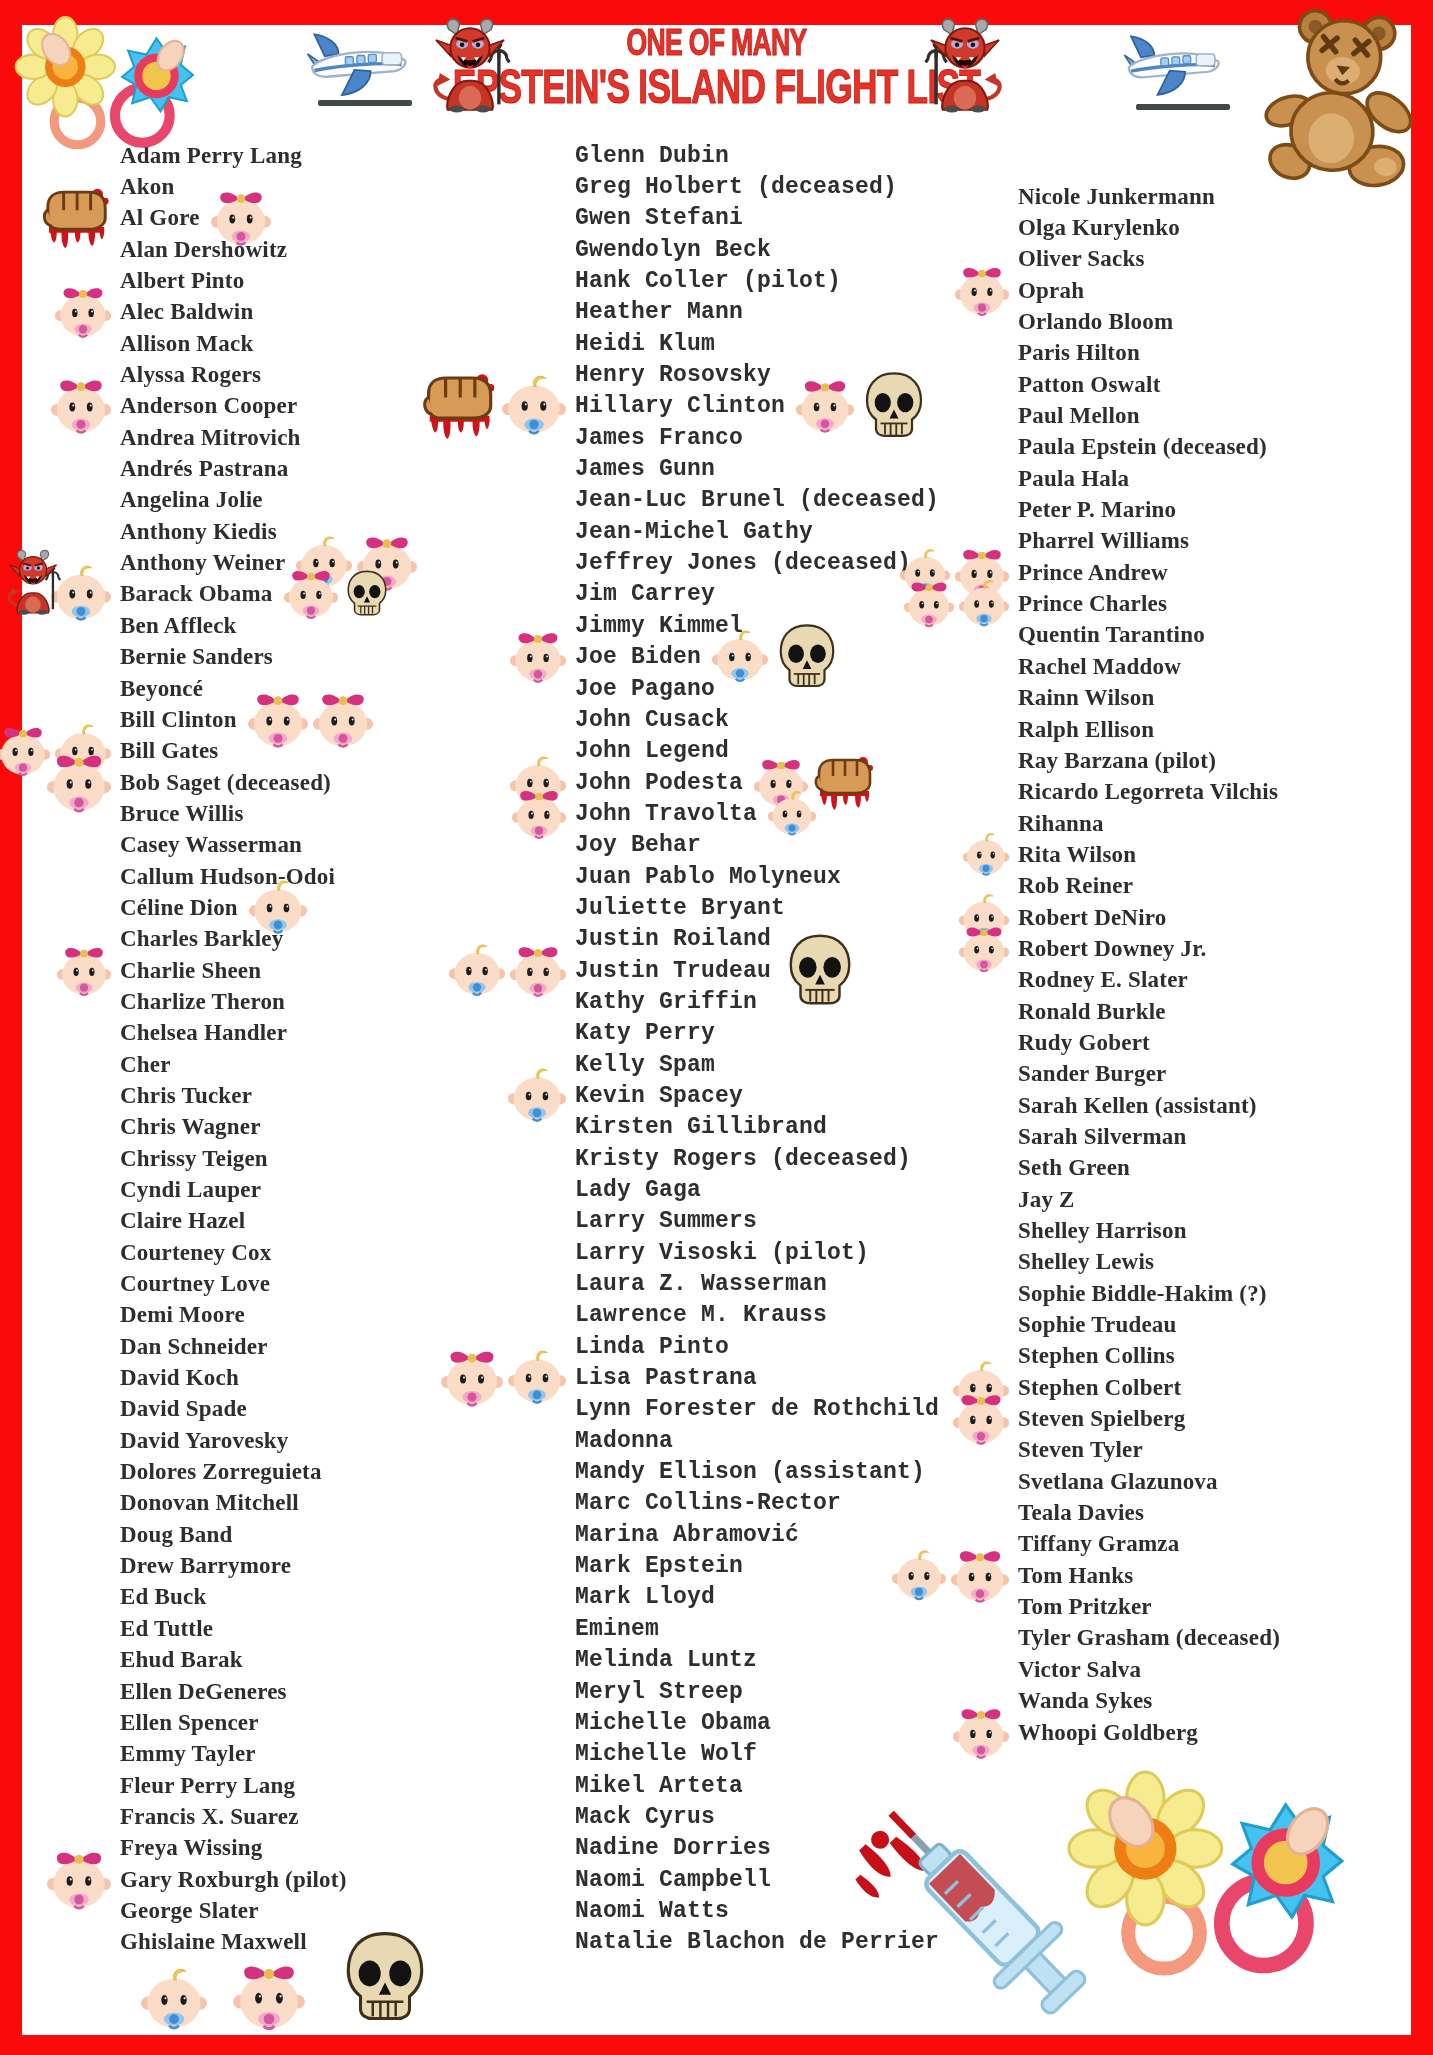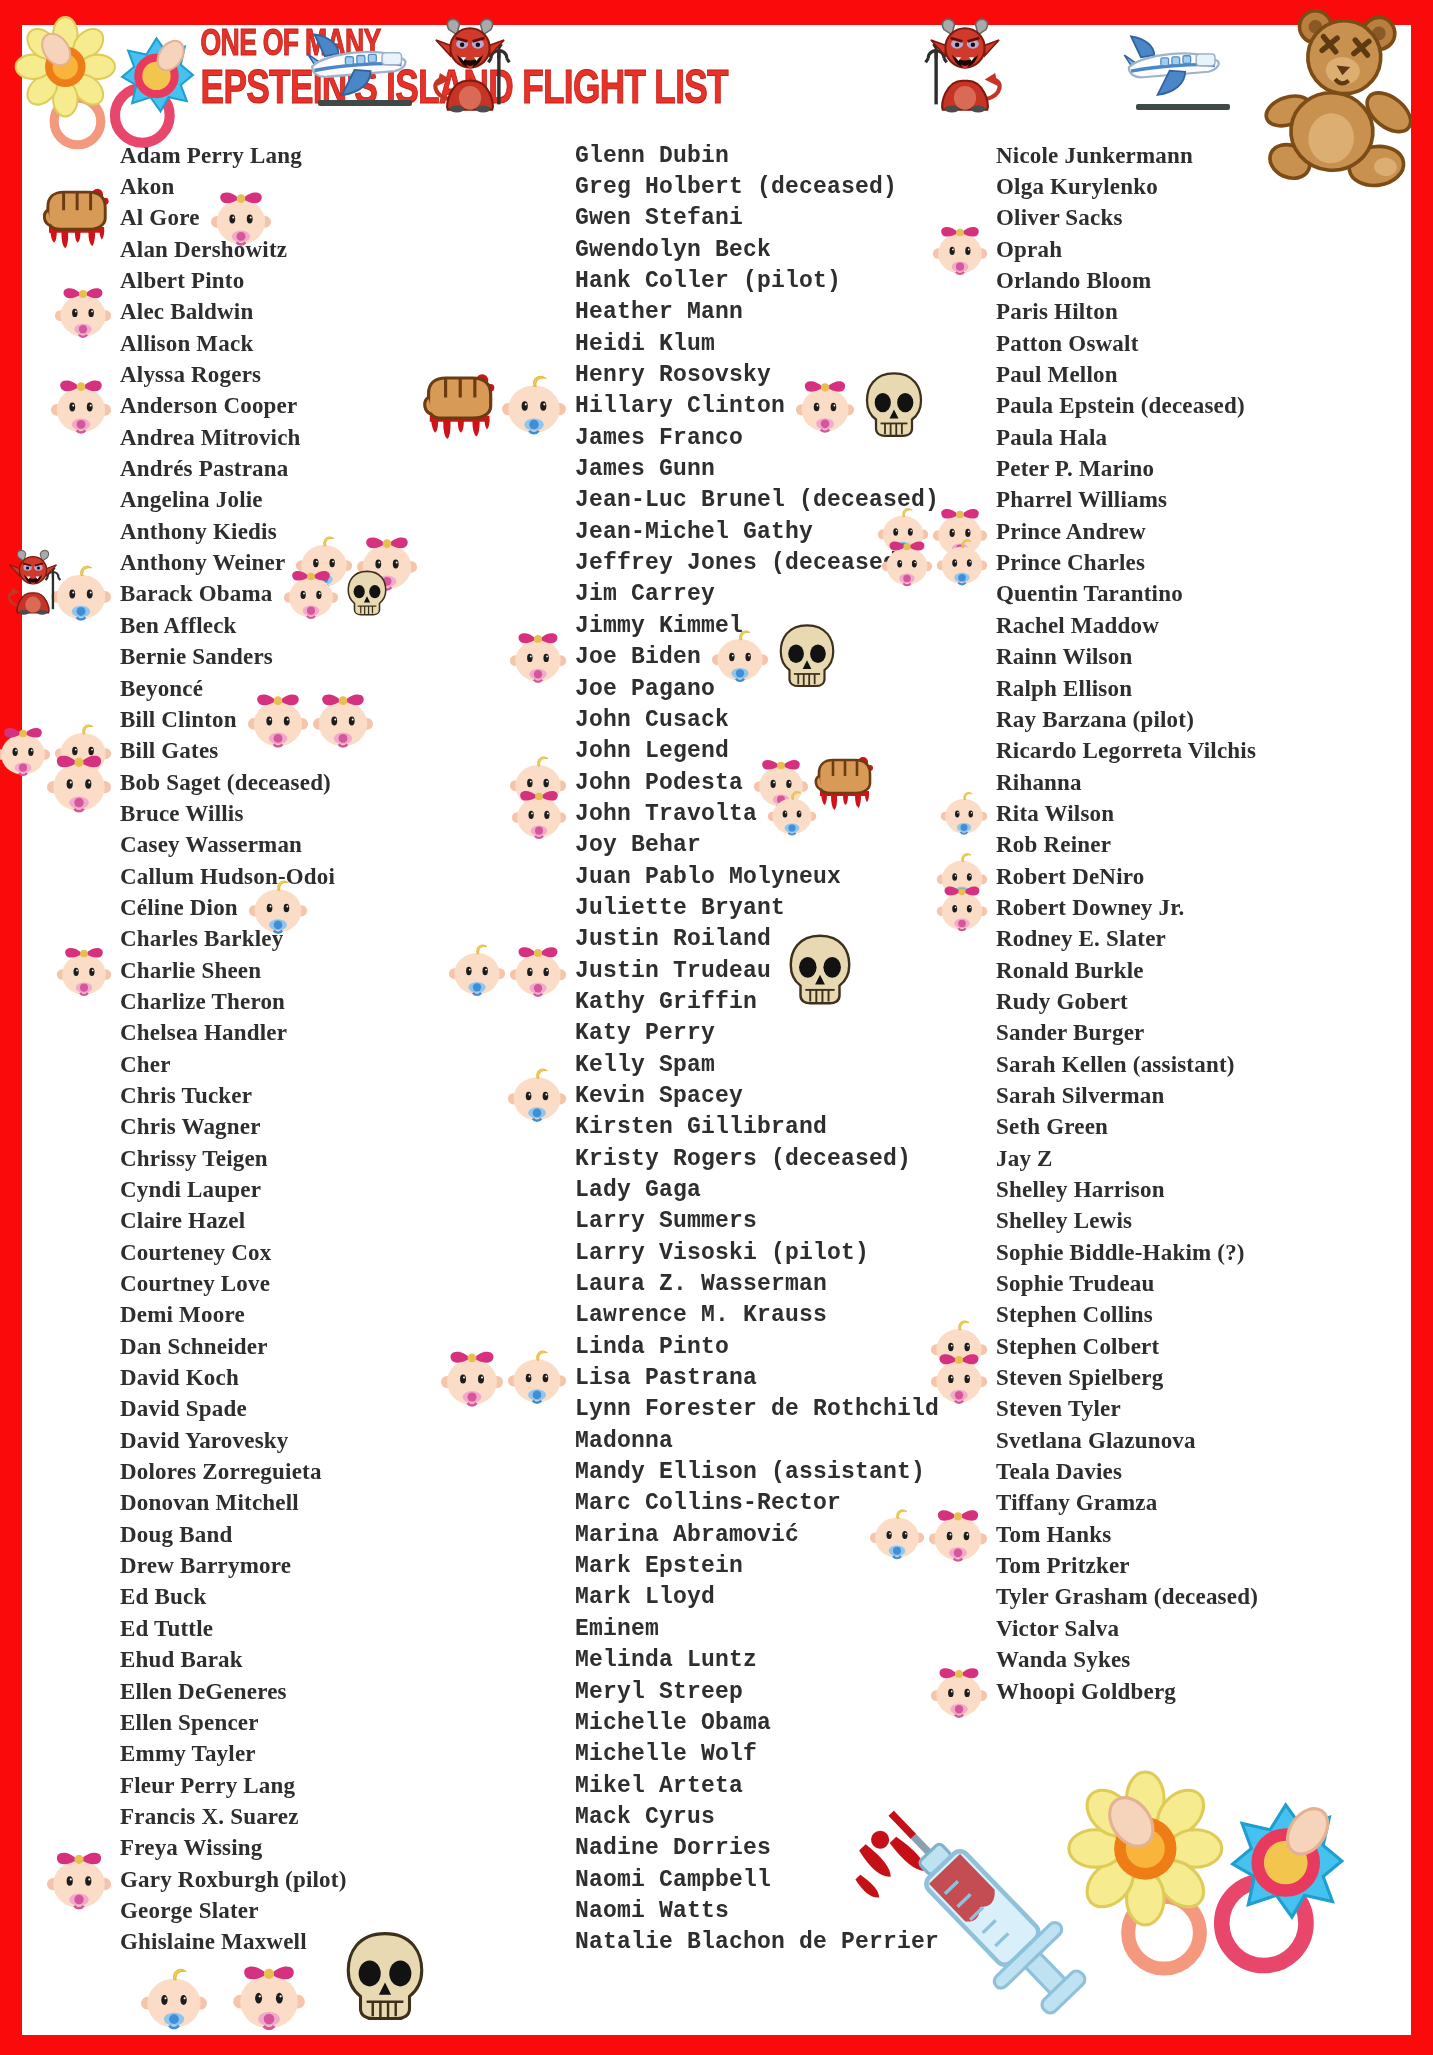--- a/index.html
+++ b/index.html
@@ -6,35 +6,35 @@
   body{
     width:1433px;height:2055px;position:relative;overflow:hidden;
     background:#fa0a0a;
     font-family:"Liberation Serif", serif;
   }
   .page{
     position:absolute;left:22px;top:25px;right:22px;bottom:20px;
     background:#ffffff;
   }
   
-  .title-wrap{position:absolute;left:0;top:24px;width:1433px;z-index:3;}
+  .title-wrap{position:absolute;left:0;top:24px;width:1433px;text-align:center;z-index:3;}
   .t1,.t2{
     font-family:"Liberation Sans", sans-serif;
     font-weight:800;color:#e63228;line-height:1.02;
     display:inline-block;transform:scaleX(.72);transform-origin:center;
     letter-spacing:-1px;white-space:nowrap;
     -webkit-text-stroke:1px #c22018;
   }
   .t1{font-size:37px;display:block;}
   .t2{font-size:49px;display:block;}
   
   .col{position:absolute;top:140px;z-index:2;text-align:center;}
   .col-1{left:120px;}
   .col-2{left:575px;font-family:Liberation Mono, monospace;}
-  .col-3{left:996px;}
+  .col-3{left:1018px;margin-top:41px;}
   .row{
     position:relative;display:flex;align-items:center;height:31.35px;
     white-space:nowrap;
   }
   .nm{
     font-size:23px;font-weight:bold;color:#2e2e2e;
     letter-spacing:.2px;filter:blur(.35px);
   }
   .lic{
     position:absolute;right:calc(100% + 8px);top:50%;

